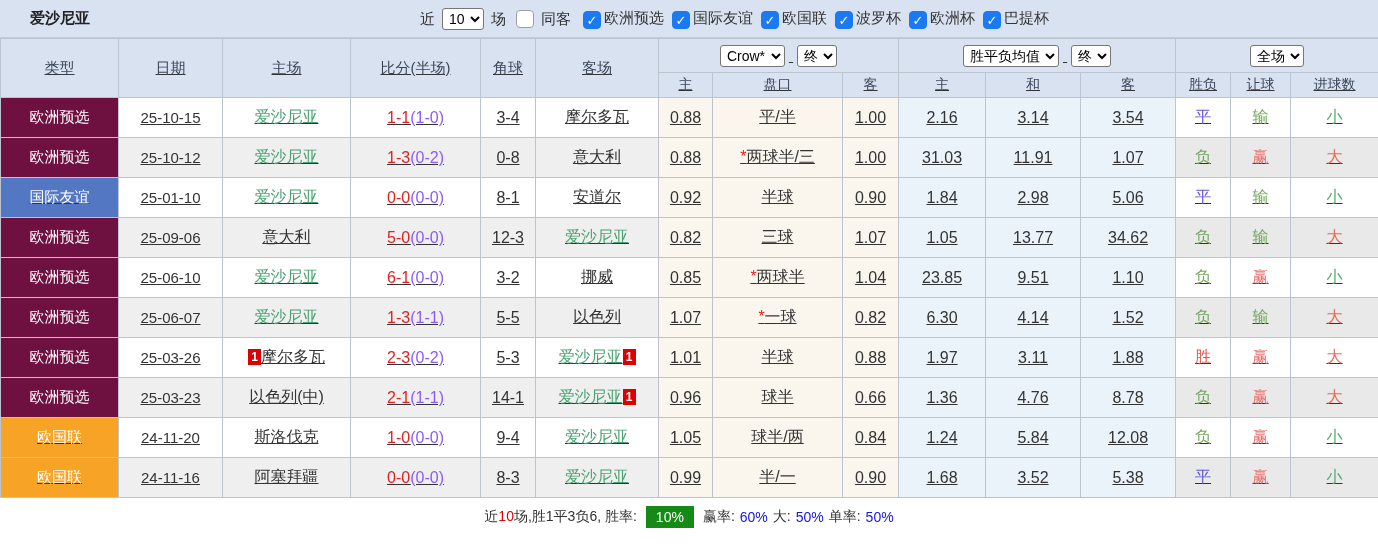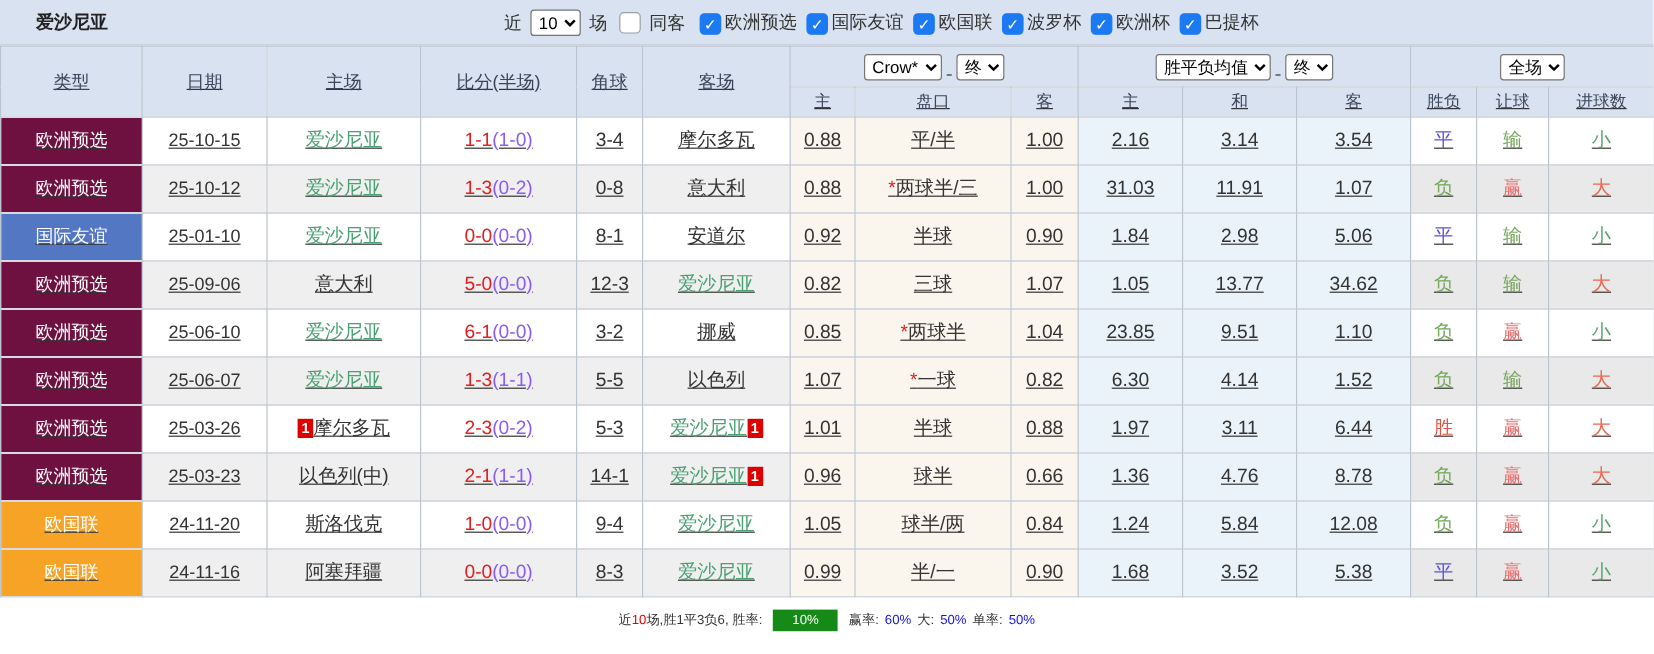--- a/index.html
+++ b/index.html
@@ -57,24 +57,24 @@
   .main { color:var(--team-green,#4AA173); }
   .star { color:var(--score-red,#E31E1E); }
   .redcard {
     display:inline-block; background:var(--red-card,#DD0000); color:#fff;
     font-size:12px; font-weight:bold; width:13px; height:16px;
     line-height:16px; vertical-align:1px;
   }
   
   .footer {
     height:37px; display:flex; align-items:center; justify-content:center;
-    gap:5px; font-size:11px; background:#fff;
+    gap:5px; font-size:14px; background:#fff;
   }
   .rate-badge {
-    background:var(--rate-green,#168A16); color:#fff; padding:3px 16px;
+    background:var(--rate-green,#168A16); color:#fff; padding:3px 10px;
     margin:0 4px;
   }
   .rednum { color:#E30000; }
   .bluev  { color:var(--stat-blue,#1414E8); }
 </style>
 </head>
 <body>
 
 <div class="topbar">
   <span class="title">爱沙尼亚</span>
@@ -258,21 +258,21 @@
         <td class="plain date">25-03-26</td>
         <td class="plain team"><span class="redcard">1</span><span>摩尔多瓦</span></td>
         <td class="plain score"><span class="ft">2-3</span><span class="ht">(0-2)</span></td>
         <td class="plain">5-3</td>
         <td class="plain team"><span class="main">爱沙尼亚</span><span class="redcard">1</span></td>
         <td class="cream">1.01</td>
         <td class="cream">半球</td>
         <td class="cream">0.88</td>
         <td class="pale">1.97</td>
         <td class="pale">3.11</td>
-        <td class="pale">6.44</td>
+        <td class="pale">1.88</td>
         <td class="res" style="color: rgb(224, 85, 72);">胜</td>
         <td class="res" style="color: rgb(234, 114, 114);">赢</td>
         <td class="res" style="color: rgb(236, 104, 82);">大</td>
       </tr>
       <tr class="even">
         <td class="type" style="background: rgb(110, 16, 64);">欧洲预选</td>
         <td class="plain date">25-03-23</td>
         <td class="plain team"><span>以色列(中)</span></td>
         <td class="plain score"><span class="ft">2-1</span><span class="ht">(1-1)</span></td>
         <td class="plain">14-1</td>

